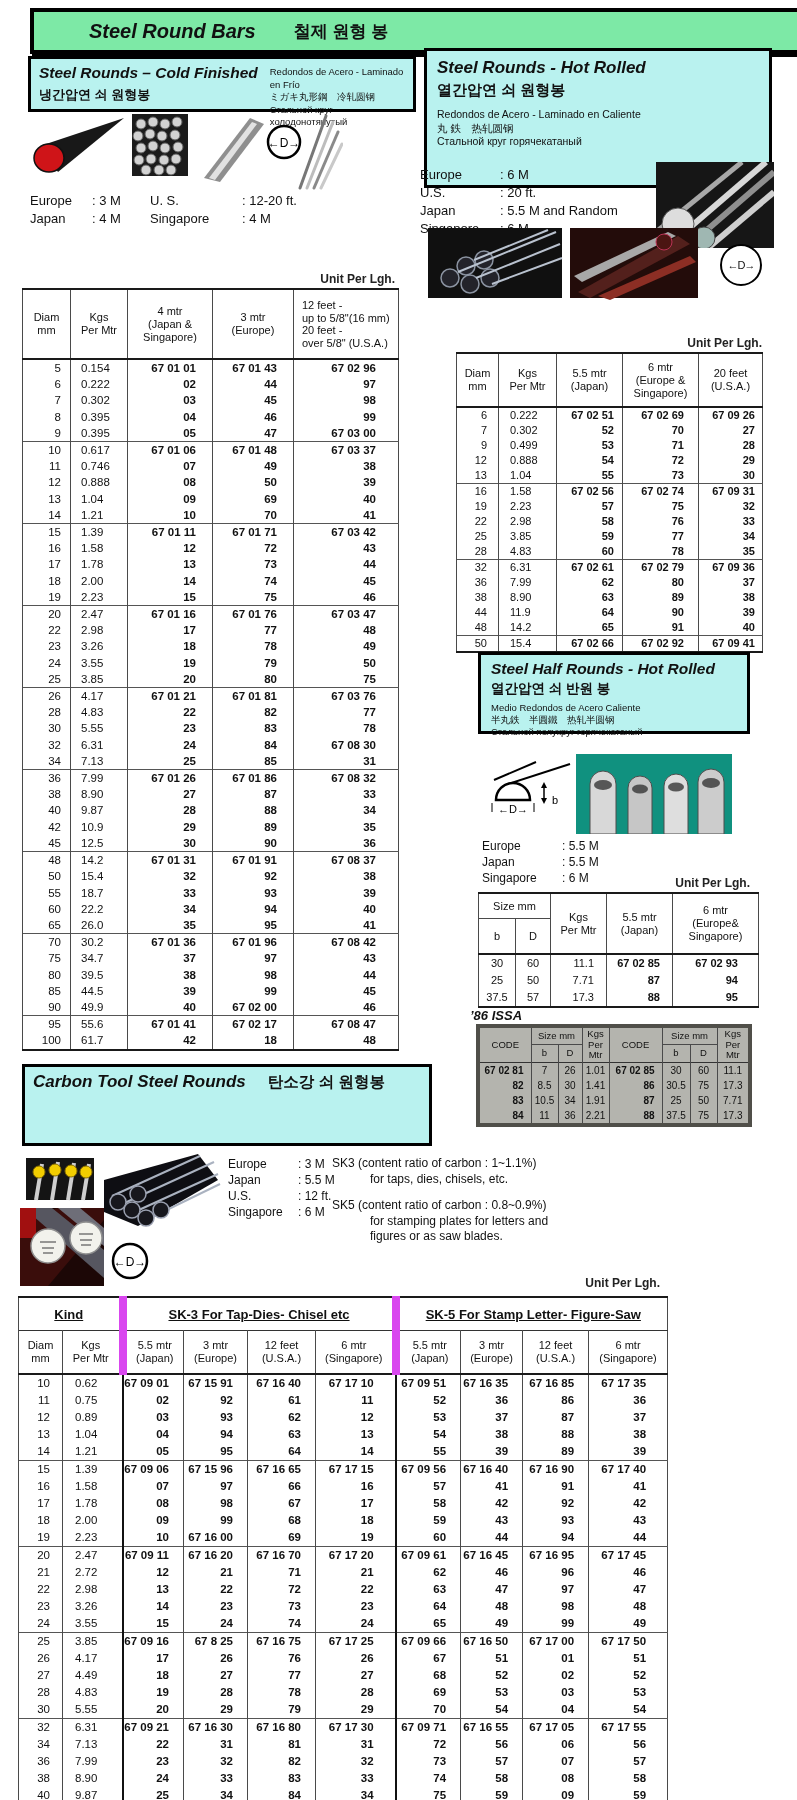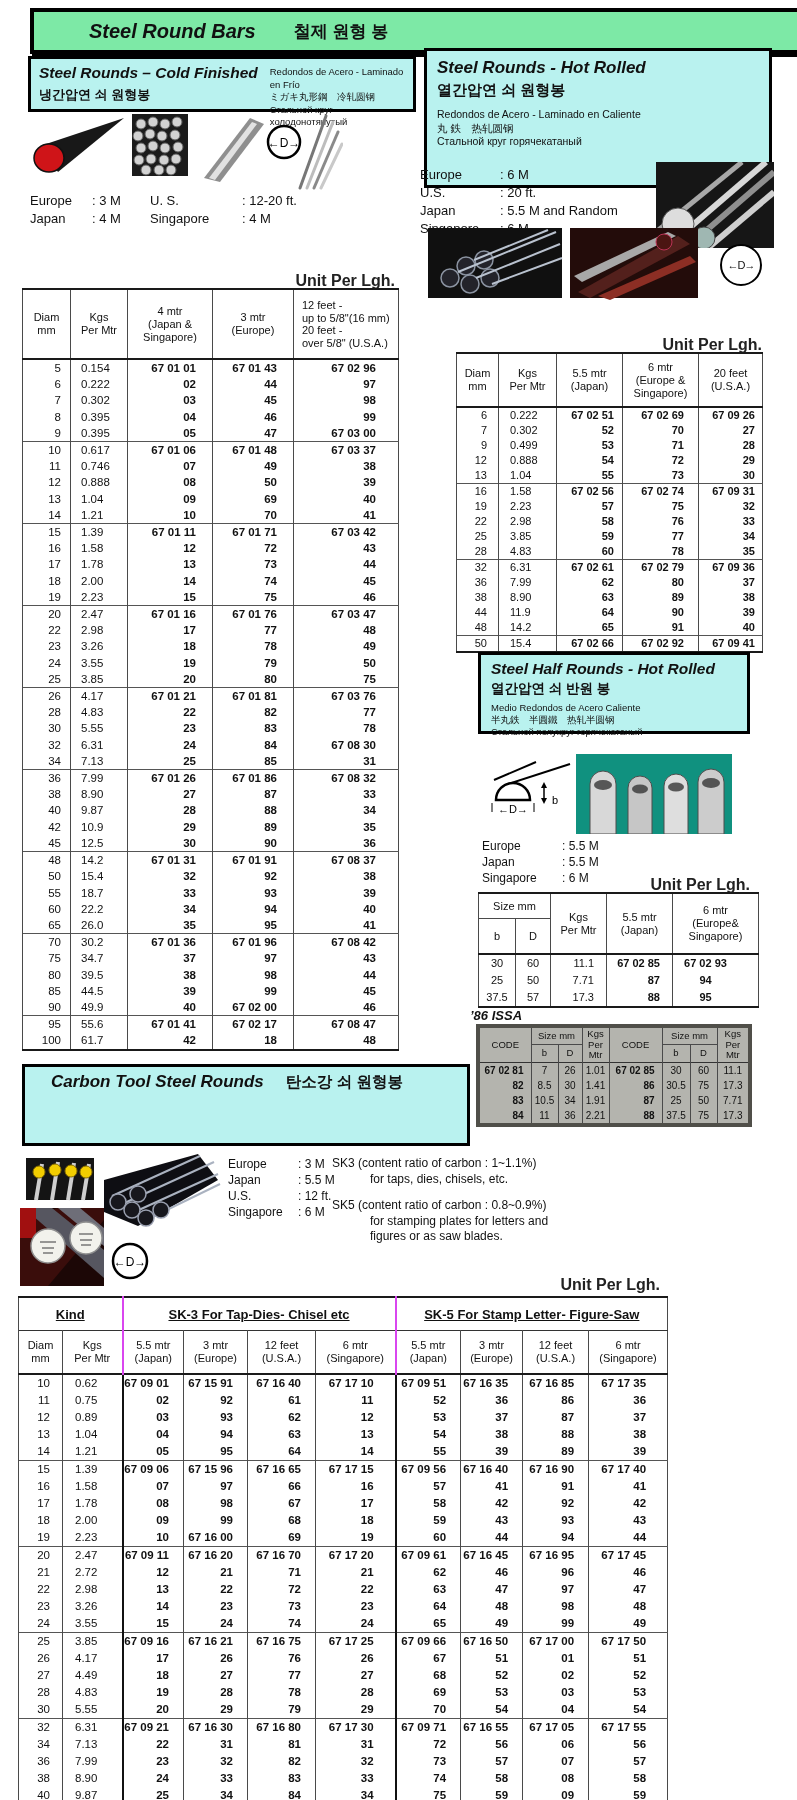--- a/index.html
+++ b/index.html
@@ -22,28 +22,28 @@
   .hot-box{left:424px;top:48px;width:348px;height:140px;padding:7px 10px;}
   .hot-title{font-style:italic;font-weight:bold;font-size:17px;}
   .hot-ko{font-weight:bold;font-size:15px;margin:3px 0 8px;}
   .small-lines{font-size:10.5px;line-height:13.5px;}
 
   .half-box{left:478px;top:652px;width:272px;height:82px;padding:5px 10px;}
   .half-title{font-style:italic;font-weight:bold;font-size:15.5px;}
   .half-ko{font-weight:bold;font-size:13.5px;margin:2px 0 4px;}
   .half-box .small-lines{font-size:9.5px;line-height:12px;}
 
-  .carbon-box{left:22px;top:1064px;width:448px;height:82px;padding:5px 26px;}
+  .carbon-box{left:22px;top:1064px;width:410px;height:82px;padding:5px 8px;}
   .carbon-title-row{display:flex;gap:22px;align-items:baseline;}
   .carbon-title{font-style:italic;font-weight:bold;font-size:17px;}
   .carbon-ko{font-weight:bold;font-size:15.5px;}
   .carbon-box .small-lines{font-size:10px;line-height:13px;margin-top:2px;}
 
   
-  .unit{position:absolute;font-size:16px;font-weight:bold;color:#222;text-align:right;}
+  .unit{position:absolute;font-size:12px;font-weight:bold;color:#222;text-align:right;}
   .note{position:absolute;font-size:12px;line-height:15.5px;}
   .note .ind{padding-left:38px;}
   .issa-label{position:absolute;left:470px;top:1008px;font-style:italic;font-weight:bold;font-size:13px;}
 
   
   .tbl{position:absolute;border-collapse:collapse;table-layout:fixed;}
   .tbl th,.tbl td{border-left:1px solid #4a4a4a;}
   .tbl{border-right:1px solid #4a4a4a;border-bottom:2px solid #1a1a1a;}
   .tbl thead{border-top:2px solid #1a1a1a;border-bottom:2px solid #1a1a1a;}
   .tbl th{font-weight:normal;font-size:11px;line-height:13px;white-space:pre-line;
@@ -71,41 +71,41 @@
   .hot-tbl td:nth-child(3){text-align:right;padding-right:8px;}
   .hot-tbl td:nth-child(4){text-align:right;padding-right:14px;}
   .hot-tbl td:nth-child(5){text-align:right;padding-right:7px;}
 
   .half-tbl{left:478px;top:892px;width:280px;}
   .half-tbl th{font-size:11px;}
   .half-tbl td{font-size:11px;height:17px;line-height:17px;}
   .half-tbl td:nth-child(1),.half-tbl td:nth-child(2){text-align:center;}
   .half-tbl td:nth-child(3){text-align:right;padding-right:12px;}
   .half-tbl td:nth-child(4){text-align:right;padding-right:12px;}
-  .half-tbl td:nth-child(5){text-align:center;padding-right:20px;}
+  .half-tbl td:nth-child(5){text-align:right;padding-right:20px;}
 
   .issa-tbl{left:476px;top:1024px;width:272px;background:#b4b4ae;
             border:4px solid #504f49;}
   .issa-tbl thead{border-top:0;border-bottom:1.5px solid #333;}
   .issa-tbl th{font-size:9.5px;line-height:10.5px;padding:1px 0;}
   .issa-tbl td{font-size:10px;height:15px;line-height:15px;}
   .issa-tbl td:nth-child(1),.issa-tbl td:nth-child(5){text-align:right;padding-right:7px;}
   .issa-tbl td:nth-child(2),.issa-tbl td:nth-child(3),.issa-tbl td:nth-child(6),
   .issa-tbl td:nth-child(7){text-align:center;}
   .issa-tbl td:nth-child(4),.issa-tbl td:nth-child(8){text-align:center;}
 
   .bot-tbl{left:18px;top:1296px;width:649px;}
   .bot-tbl thead tr.kindrow th{font-weight:bold;font-size:13px;height:28px;}
   .bot-tbl thead tr.kindrow{border-bottom:1.5px solid #333;text-decoration:underline;}
   .bot-tbl thead tr.subrow th{height:38px;}
   .bot-tbl td{font-size:11.5px;height:17px;line-height:17px;text-align:right;padding-right:14px;}
   .bot-tbl td:nth-child(1){padding-right:12px;}
   .bot-tbl td:nth-child(2){text-align:left;padding-left:12px;padding-right:0;}
   .bot-tbl td:nth-child(6),.bot-tbl td:nth-child(10){padding-right:21px;}
-  .bot-tbl .thickL{border-left:2px solid #d946ef;}
+  .bot-tbl .thickL{border-left:8px solid #d946ef;}
   .bot-tbl td:nth-child(3),.bot-tbl td:nth-child(7){border-left:2px solid #111;}
 
   
   .lens{position:absolute;border-collapse:collapse;}
   .lens td{font-size:13px;height:18px;line-height:18px;padding:0;white-space:nowrap;}
   .lens-sm td{font-size:12px;height:16px;line-height:16px;}
 
   
   .dcircle{position:absolute;width:38px;height:38px;border:2.5px solid #000;border-radius:50%;
            display:flex;align-items:center;justify-content:center;font-size:11px;
@@ -1247,21 +1247,21 @@
           <td class="code">24</td>
           <td class="code">65</td>
           <td class="code">49</td>
           <td class="code">99</td>
           <td class="code">49</td>
         </tr>
         <tr class="gs">
           <td>25</td>
           <td>3.85</td>
           <td class="code">67 09 16</td>
-          <td class="code">67 16 21</td>
+          <td class="code">67 8 25</td>
           <td class="code">67 16 75</td>
           <td class="code">67 17 25</td>
           <td class="code">67 09 66</td>
           <td class="code">67 16 50</td>
           <td class="code">67 17 00</td>
           <td class="code">67 17 50</td>
         </tr>
         <tr>
           <td>26</td>
           <td>4.17</td>

